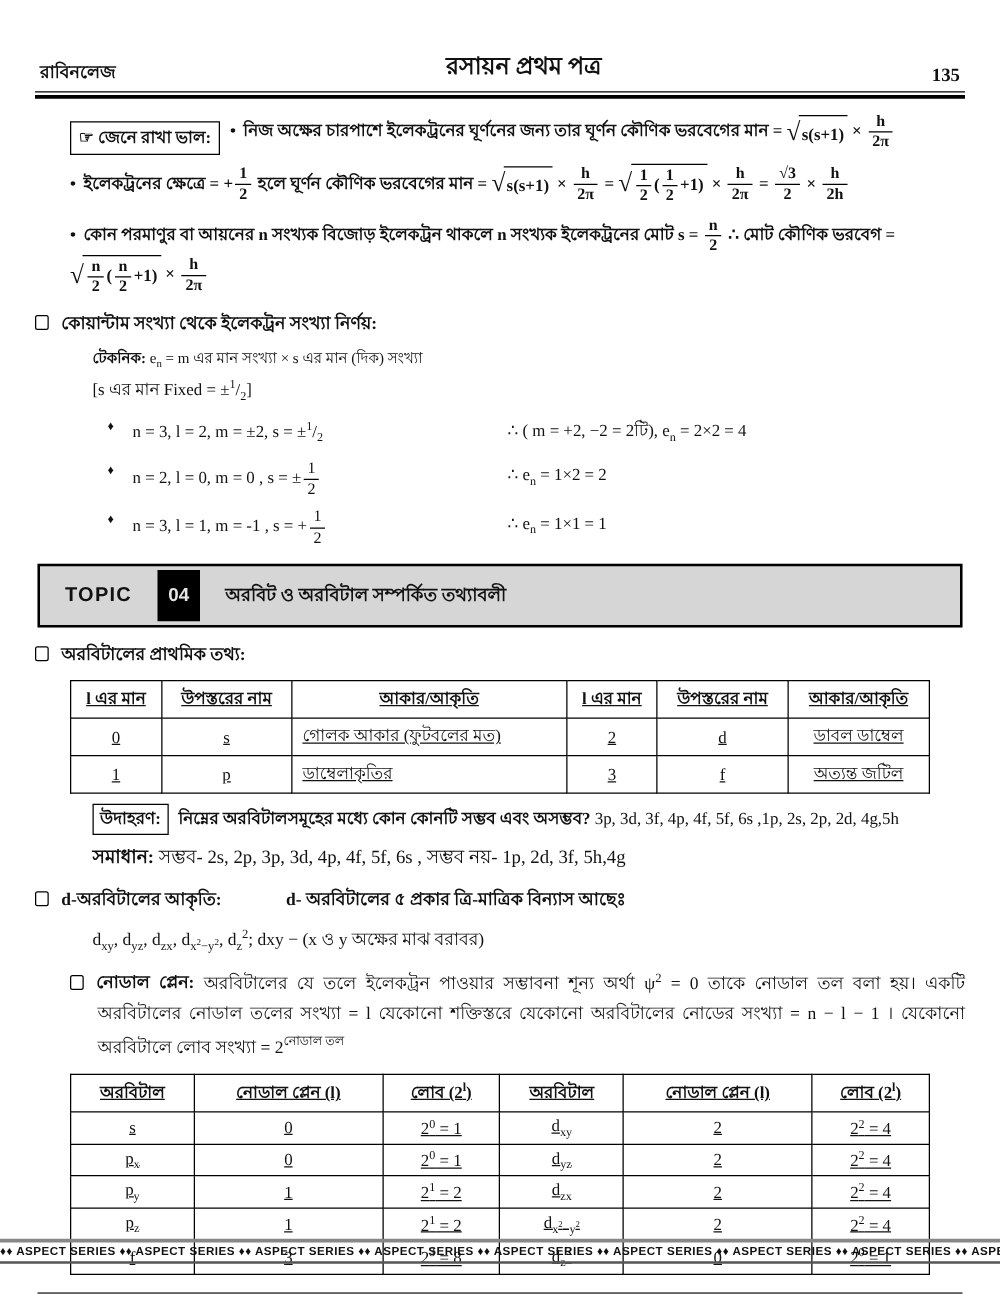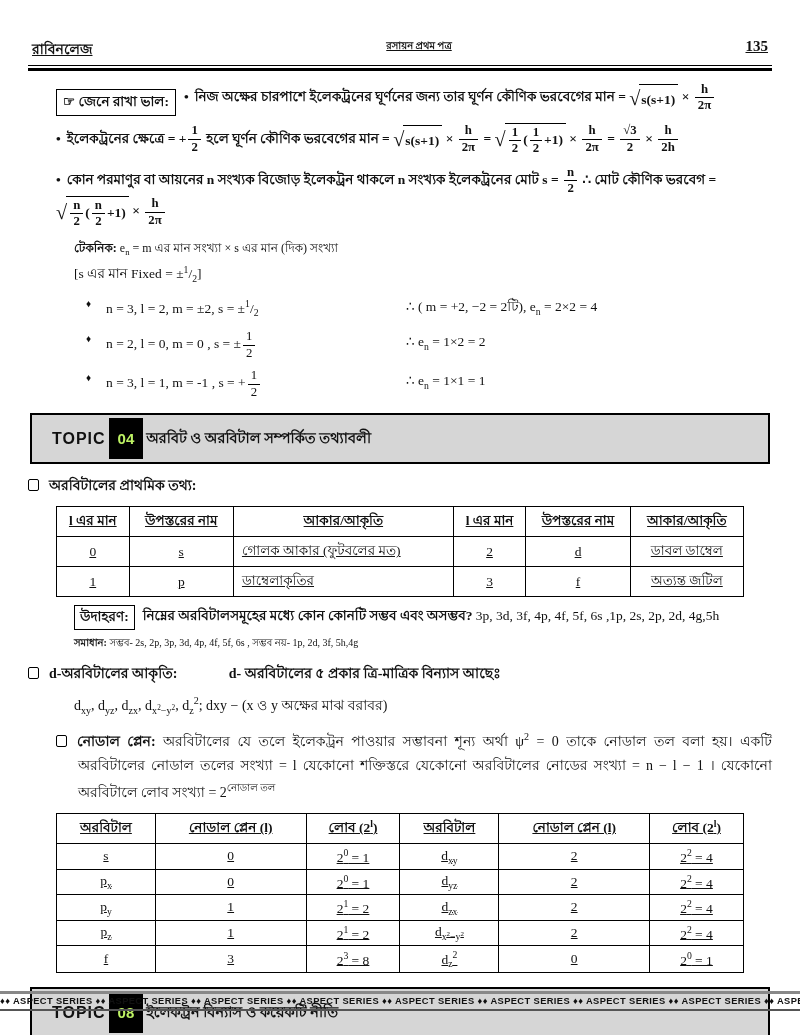--- a/index.html
+++ b/index.html
@@ -1,22 +1,22 @@
 <!DOCTYPE html>
 <html><head>
 <meta charset="utf-8">
 <style>
   * { margin:0; padding:0; box-sizing:border-box; }
   body { background:#fff; font-family:"Liberation Serif","DejaVu Serif",serif; color:#111; }
   .page { width:800px; height:1035px; background:#fff; padding:38px 28px 0 28px; overflow:hidden; position:relative; }
 
   
-  .hdr { display:flex; justify-content:space-between; align-items:flex-start; padding:0 4px 3px 4px;text-decoration:underline; }
+  .hdr { display:flex; justify-content:space-between; align-items:flex-end; padding:0 4px 3px 4px; }
   .hdr .left { font-weight:bold; font-size:14px; }
-  .hdr .center { font-weight:bold; font-size:10px; }
+  .hdr .center { font-weight:bold; font-size:19px; }
   .hdr .right { font-weight:bold; font-size:15px; }
   .hdr-rule1 { height:1px; background:#000; }
   .hdr-rule2 { height:3px; background:#000; margin-top:2px; }
 
   
   .frac { display:inline-flex; flex-direction:column; text-align:center; vertical-align:middle; line-height:1.05; margin:0 2px; font-size:0.95em; }
   .fnum { border-bottom:1px solid #000; padding:0 3px 1px 3px; }
   .fden { padding:1px 3px 0 3px; }
   .sqrt { white-space:nowrap; display:inline-flex; align-items:stretch; vertical-align:middle; }
   .rad { font-size:1.5em; line-height:0.9; align-self:center; margin-right:-1px; }
@@ -38,37 +38,37 @@
   .tech-line { padding-left:46px; font-size:12px; margin-top:6px; }
   .tech-line b { font-weight:bold; }
   .fixed-line { padding-left:46px; font-size:13.5px; margin-top:4px; }
 
   .qitem { padding-left:58px; font-size:13.5px; margin-top:9px; display:flex; line-height:1.8; }
   .qitem .dia { width:20px; font-size:10px; }
   .qitem .given { width:300px; }
   .qitem .result { flex:1; }
 
   
-  .topic-bar { border:2px solid #000; background:#d6d6d6; display:flex; align-items:center; margin:14px 2px 0 2px; padding:3px 6px; gap:3px; }
+  .topic-bar { border:2px solid #000; background:#d6d6d6; display:flex; align-items:center; margin:14px 2px 0 2px; padding:3px 6px; gap:20px; }
   .topic-word { font-family:"Liberation Sans","DejaVu Sans",sans-serif; font-weight:bold; font-size:16px; letter-spacing:1px; padding-left:14px; }
-  .topic-num { background:#000; color:#bef264; font-family:"Liberation Sans","DejaVu Sans",sans-serif; font-weight:bold; font-size:15px; padding:12px 9px; }
+  .topic-num { background:#000; color:#e5e5e5; font-family:"Liberation Sans","DejaVu Sans",sans-serif; font-weight:bold; font-size:15px; padding:12px 9px; }
   .topic-title { font-weight:bold; font-size:14.5px; }
 
   
   table { border-collapse:collapse; margin:8px auto 0 auto; width:688px; font-size:13.5px;text-decoration:underline; }
   table, th, td { border:1px solid #000; }
   table { border-width:1.5px; }
   th { font-weight:bold; padding:3px 4px; background:#fff; }
   td { text-align:center; padding:3px 4px; }
   #table1 td:nth-child(3) { text-align:left; padding-left:8px; }
 
-  .example-row { display:flex; gap:8px; margin-top:8px; padding-left:46px; font-size:13.5px; align-items:flex-start; }
+  .example-row { display:flex; gap:8px; margin-top:8px; padding-left:46px; font-size:13.5px; align-items:center; }
   .example-label { border:1px solid #000; padding:0 5px; font-weight:bold; white-space:nowrap; }
   .example-q { font-weight:bold; }
-  .solution-line { padding-left:46px; font-size:10px; margin-top:5px; }
+  .solution-line { padding-left:46px; font-size:15px; margin-top:5px; }
 
   .para { font-size:14px; margin-top:10px; padding-left:28px; text-align:justify; line-height:1.75; }
   .para .lead { font-weight:bold; }
   .hang { text-indent:-22px; padding-left:50px; }
   .d-list { padding-left:46px; font-size:14px; margin-top:8px; }
 
   
   .footer { position:absolute; left:0; right:0; bottom:24px; border-top:3px solid #888; border-bottom:2px solid #555; padding:2px 0 3px 0; }
   .footer-text { font-family:"Liberation Sans","DejaVu Sans",sans-serif; font-size:9.3px; font-weight:bold; text-align:center; letter-spacing:0.4px; white-space:nowrap; }
 </style>
@@ -135,20 +135,21 @@
               <span class="fden">2</span>
             </span>(<span class="frac">
               <span class="fnum">n</span>
               <span class="fden">2</span>
             </span>+1)</span>
         </span> × <span class="frac">
           <span class="fnum">h</span>
           <span class="fden">2π</span>
         </span></span></div>
 
+  <div class="sect-title"><span class="sq-box"></span><span>কোয়ান্টাম সংখ্যা থেকে ইলেকট্রন সংখ্যা নির্ণয়:</span></div>
   <div class="tech-line"><b>টেকনিক:</b> <span>e<sub>n</sub> = m এর মান সংখ্যা × s এর মান (দিক) সংখ্যা</span></div>
   <div class="fixed-line">[s এর মান Fixed = ±<sup>1</sup>/<sub>2</sub>]</div>
 
   <div class="qitem">
     <span class="dia">♦</span>
     <span class="given">n = 3, l = 2, m = ±2, s = ±<sup>1</sup>/<sub>2</sub></span>
     <span class="result">∴ ( m = +2, −2 = 2টি), e<sub>n</sub> = 2×2 = 4</span>
   </div>
   <div class="qitem">
     <span class="dia">♦</span>

